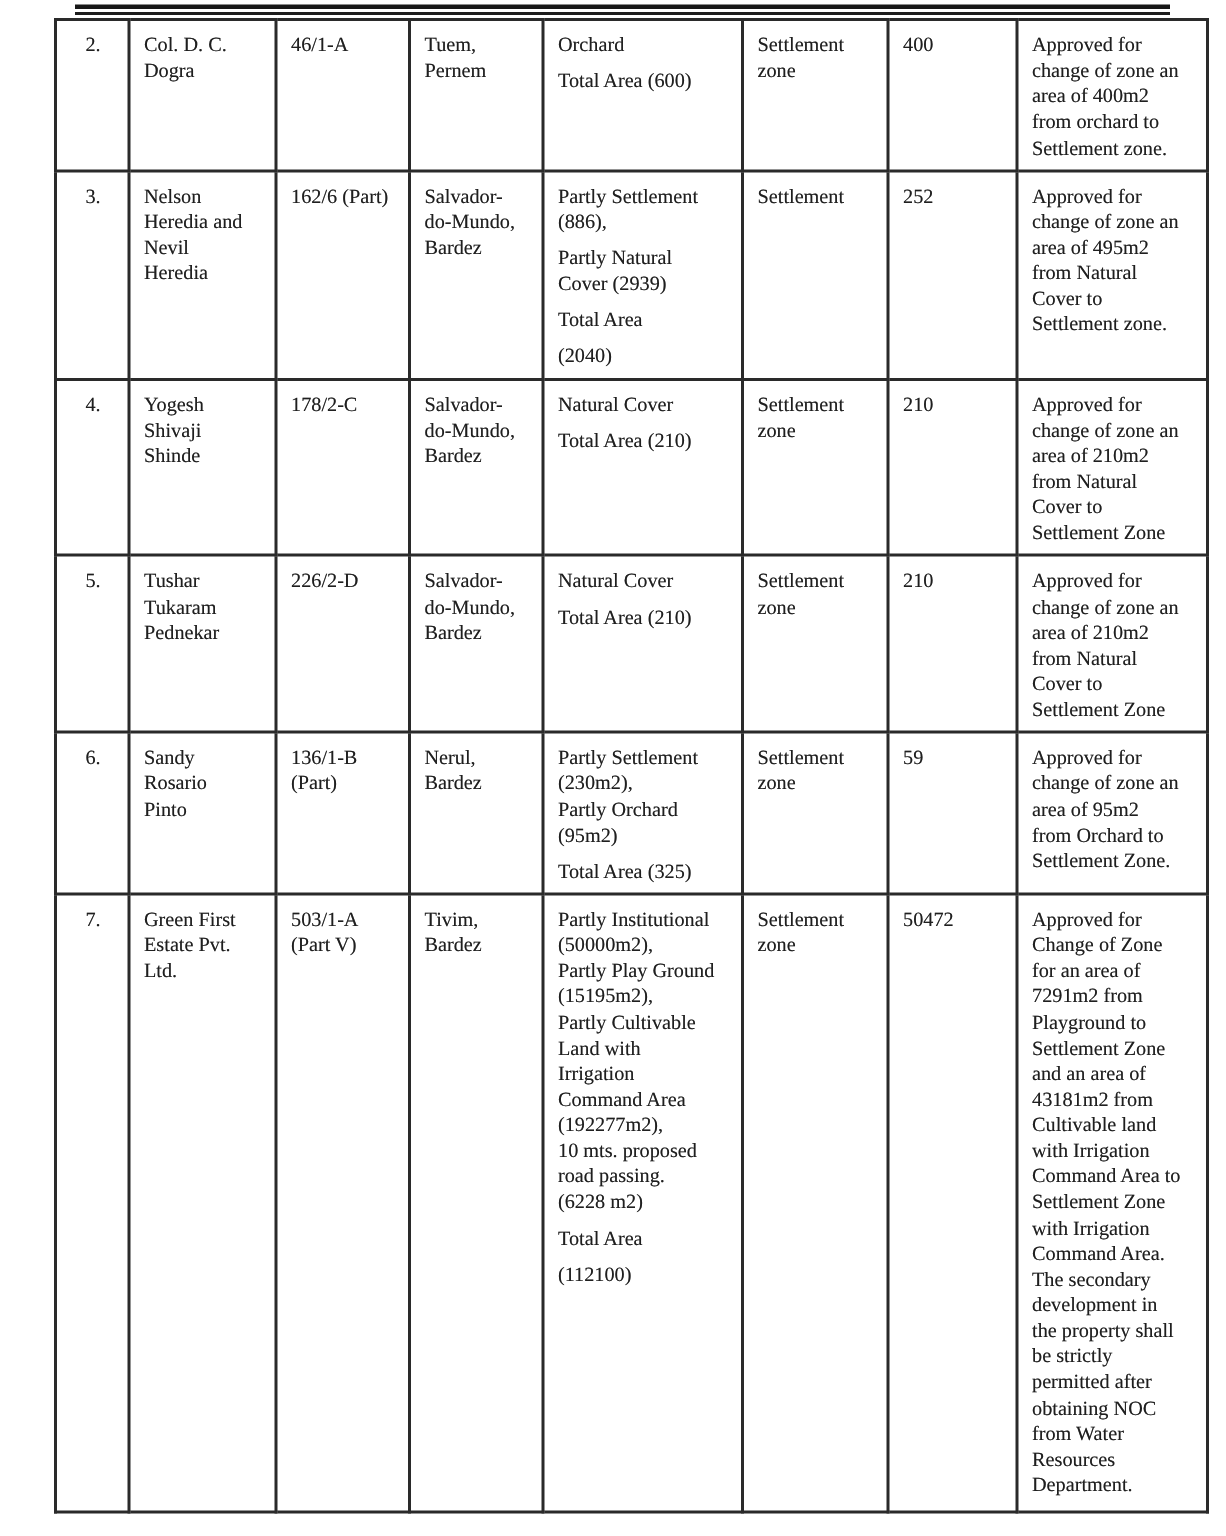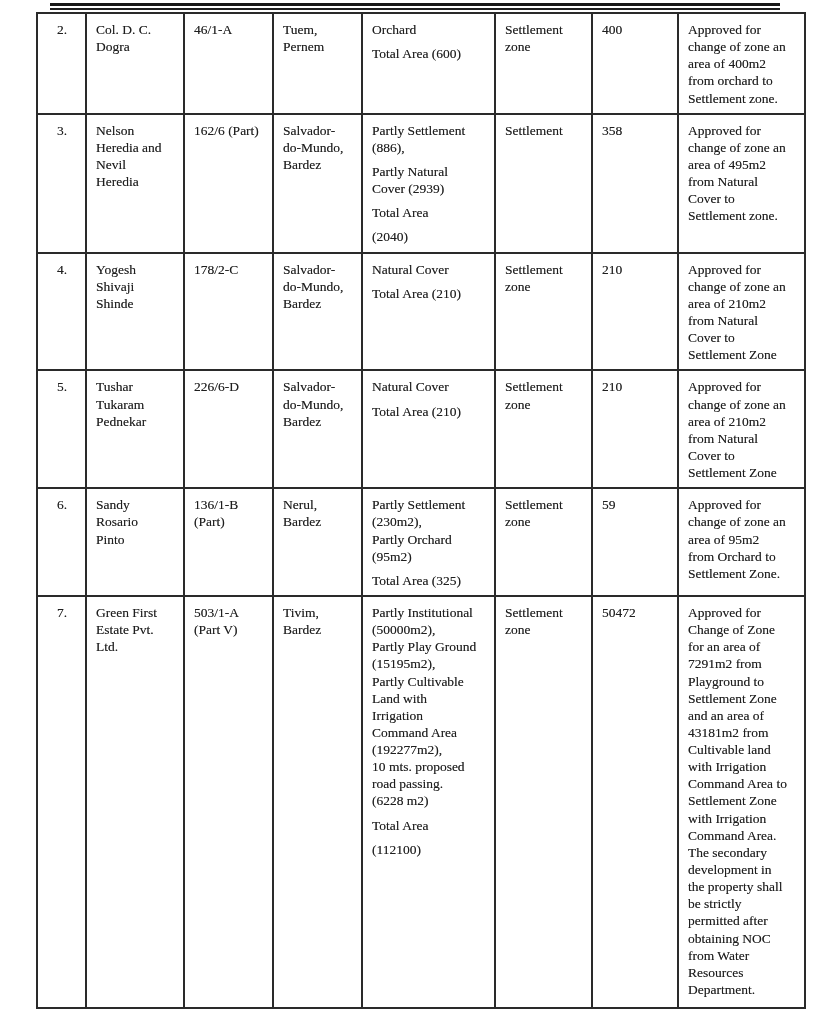--- a/index.html
+++ b/index.html
@@ -91,21 +91,21 @@
 Nevil
 Heredia</td>
         <td class="col-survey">162/6 (Part)</td>
         <td class="col-village">Salvador-
 do-Mundo,
 Bardez</td>
         <td class="col-existing"><div class="para">Partly Settlement
 (886),</div><div class="para">Partly Natural
 Cover (2939)</div><div class="para">Total Area</div><div class="para">(2040)</div></td>
         <td class="col-proposed">Settlement</td>
-        <td class="col-area">358</td>
+        <td class="col-area">252</td>
         <td class="col-remarks">Approved for
 change of zone an
 area of 495m2
 from Natural
 Cover to
 Settlement zone.</td>
       </tr>
       <tr style="height: 115px;">
         <td class="col-sl">4.</td>
         <td class="col-name">Yogesh
@@ -124,21 +124,21 @@
 area of 210m2
 from Natural
 Cover to
 Settlement Zone</td>
       </tr>
       <tr style="height: 117px;">
         <td class="col-sl">5.</td>
         <td class="col-name">Tushar
 Tukaram
 Pednekar</td>
-        <td class="col-survey">226/6-D</td>
+        <td class="col-survey">226/2-D</td>
         <td class="col-village">Salvador-
 do-Mundo,
 Bardez</td>
         <td class="col-existing"><div class="para">Natural Cover</div><div class="para">Total Area (210)</div></td>
         <td class="col-proposed">Settlement
 zone</td>
         <td class="col-area">210</td>
         <td class="col-remarks">Approved for
 change of zone an
 area of 210m2

